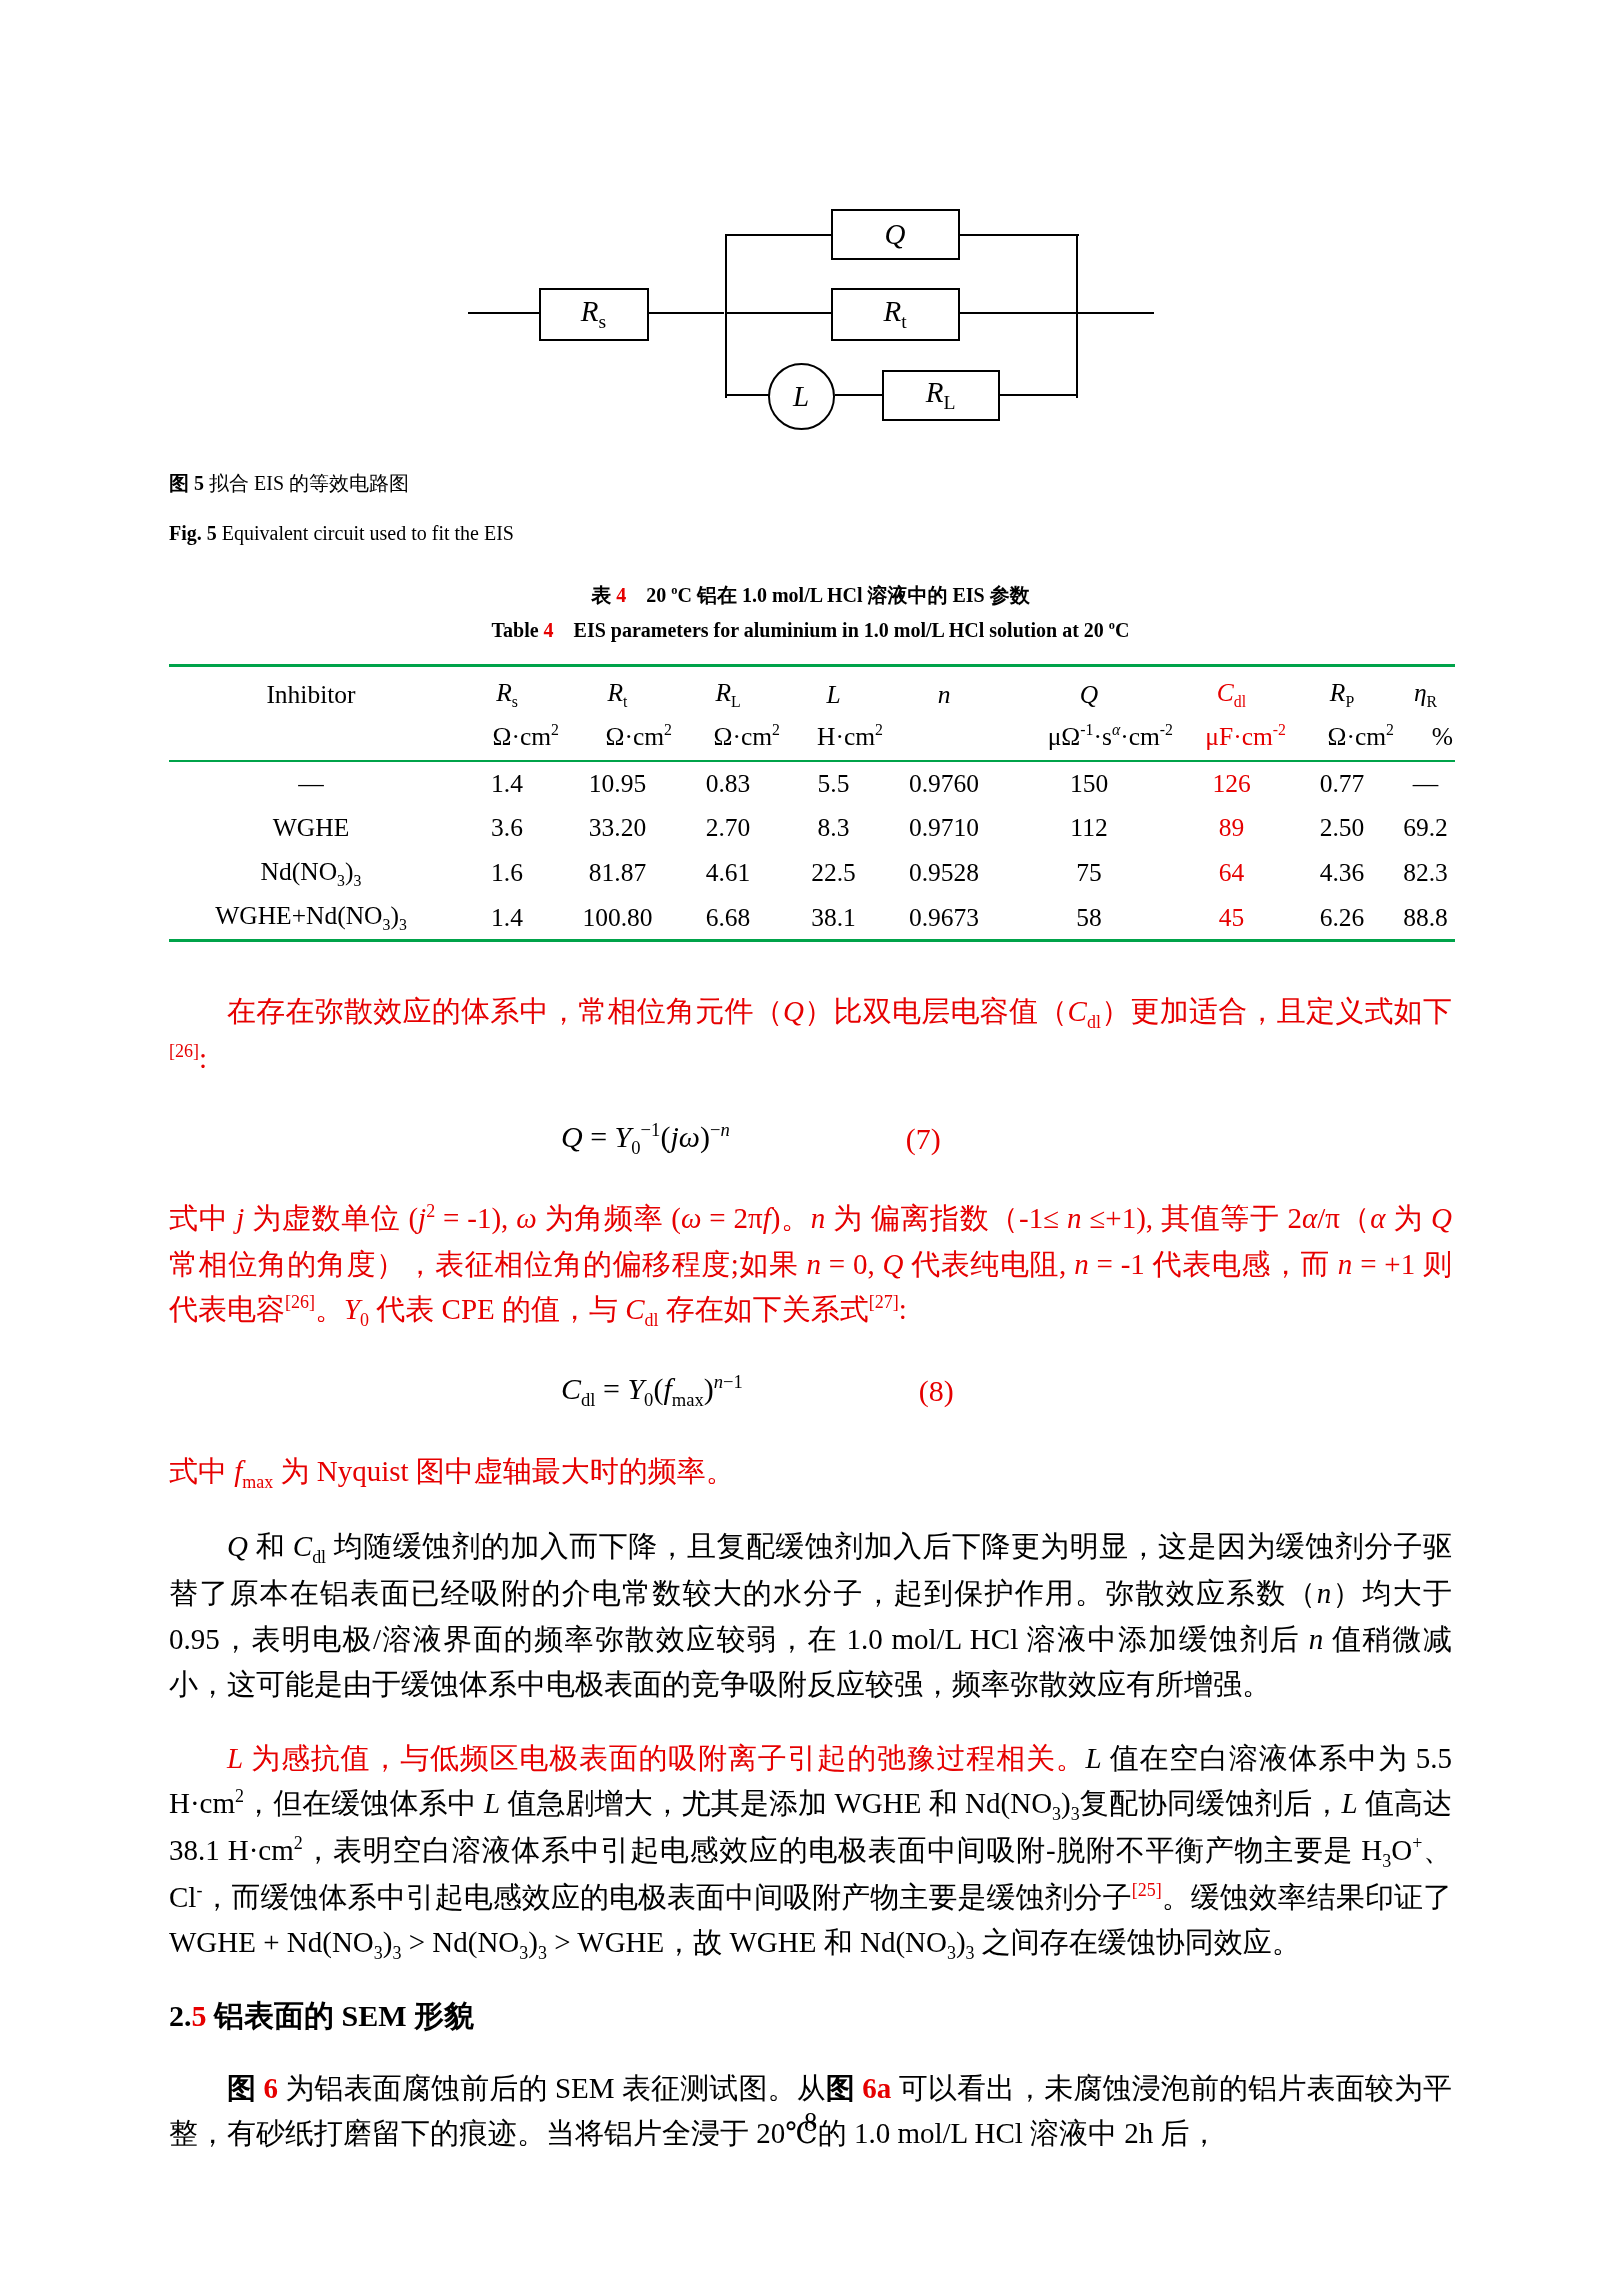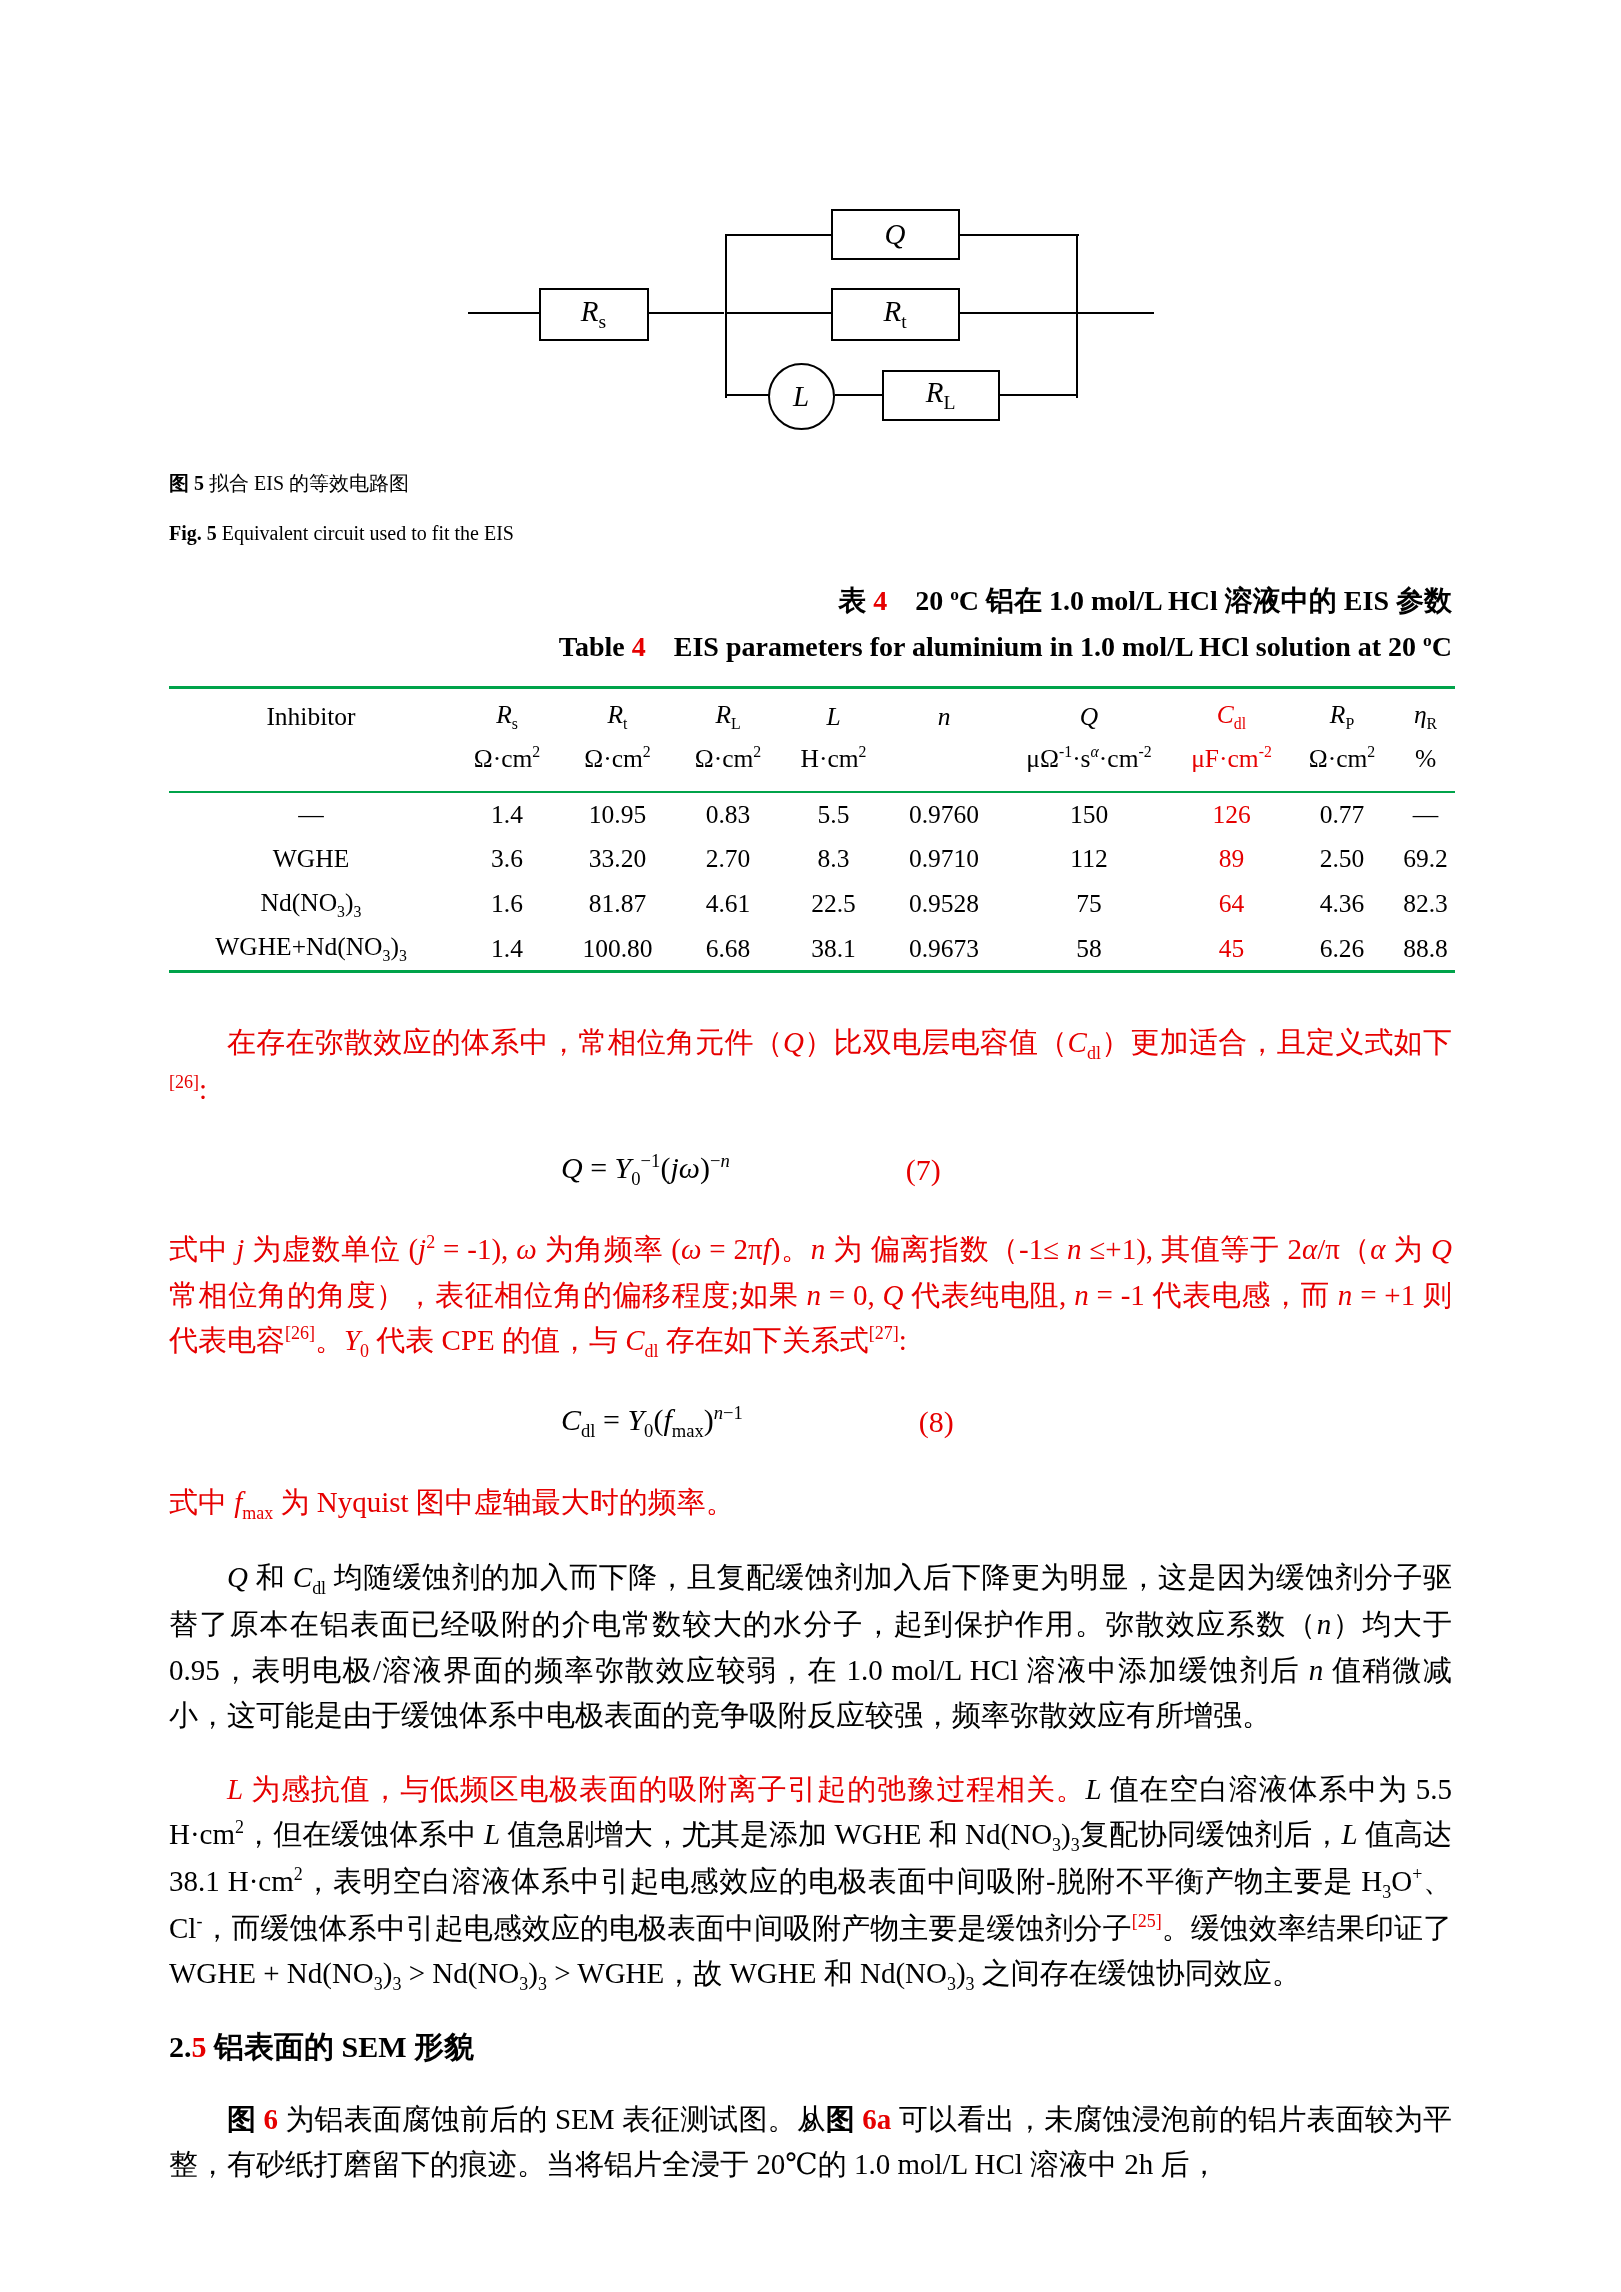--- a/index.html
+++ b/index.html
@@ -22,30 +22,30 @@
   .comp { position: absolute; border: 2.9px solid #000; background: #fff;
           display: flex; align-items: center; justify-content: center;
           font-size: 29px; }
   .comp.circle { border-radius: 50%; }
   .comp sub { font-size: 19.6px; }
 
   .fig-caption { text-align: left; font-size: 20px; margin-top: 19.6px; }
   .fig-caption.en { margin-top: 25px; }
 
   
-  .tbl-title { text-align: right; font-weight: bold; font-size: 28px; margin-top: 37px; }
+  .tbl-title { text-align: center; font-weight: bold; font-size: 20px; margin-top: 37px; }
   .tbl-title.en { margin-top: 7.8px; font-weight: bold; }
 
   table.eis { margin: 19.6px auto 0 auto; width: 1284px; border-collapse: collapse; table-layout: fixed;
               border-top: 3.9px solid var(--green, #00a34a);
               border-bottom: 3.9px solid var(--green, #00a34a);
               font-size: 25.5px; }
   table.eis th, table.eis td { font-weight: normal; text-align: center; padding: 4.9px 2px; }
   table.eis tr.hdr th { padding-top: 11.8px; }
-  table.eis tr.units td { padding-bottom: 17px; border-bottom: 2.9px solid var(--green, #00a34a); }
+  table.eis tr.units td { padding-bottom: 8px; border-bottom: 2.9px solid var(--green, #00a34a); text-align: right; }
   table.eis tr.data td { height: 45px; }
   .c-red { color: var(--red, #e00000); }
   sup { font-size: 0.62em; }
   sub { font-size: 0.62em; }
 
   
   .body-text { margin-top: 47px; }
   .para { font-size: 29px; line-height: 1.56; text-align: justify; }
   .para.indent { text-indent: 2em; }
   .eq-row { display: flex; align-items: center; font-size: 30px; margin: 15.7px 0; height: 57px; }

